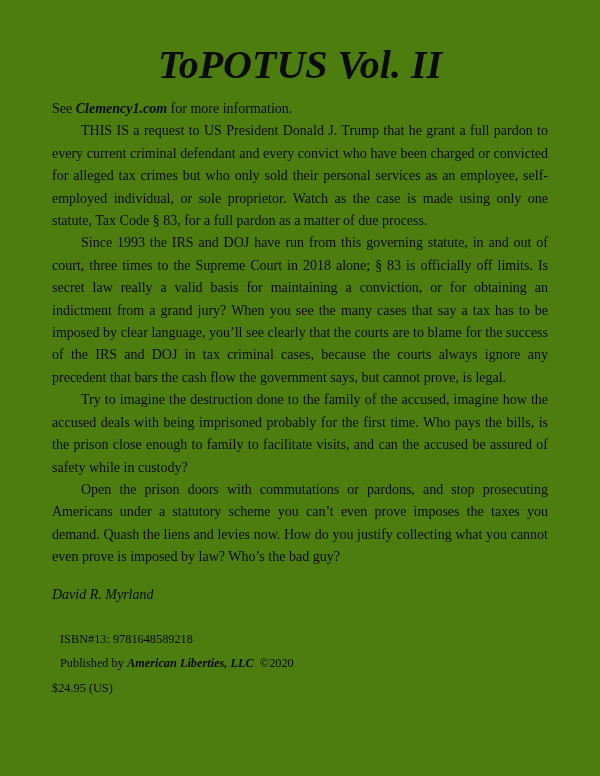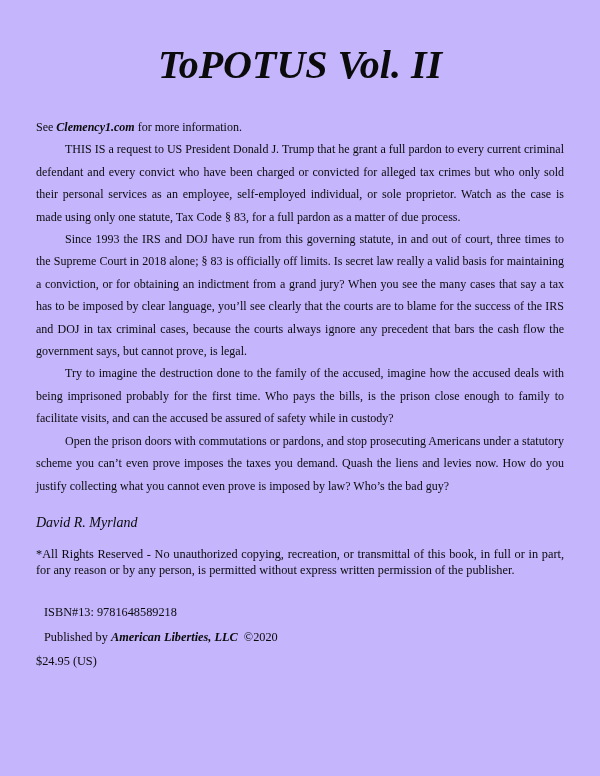--- a/index.html
+++ b/index.html
@@ -5,38 +5,38 @@
   html, body {
     margin: 0;
     padding: 0;
     background: #ffffff;
   }
   .page {
     position: relative;
     box-sizing: border-box;
     width: 600px;
     height: 776px;
-    background: #c4b5fd;
+    background: #4d7c0f;
     color: #0b0b0b;
     font-family: "Liberation Serif", "DejaVu Serif", serif;
-    padding: 0 36px;
+    padding: 0 52px;
     overflow: hidden;
   }
   .title {
     margin: 42px 0 0 0;
     font-size: 40px;
     line-height: 46px;
     font-weight: bold;
     font-style: italic;
     text-align: center;
     white-space: nowrap;
   }
   .body-text {
-    margin-top: 28px;
-    font-size: 12px;
+    margin-top: 10px;
+    font-size: 14px;
     line-height: 22.4px;
     text-align: justify;
   }
   .body-text p {
     margin: 0;
     padding: 0;
   }
   p.indent {
     text-indent: 29px;
   }
@@ -88,21 +88,20 @@
 
     <p class="indent"><span>Since 1993 the IRS and DOJ have run from this governing statute, in and out of court, three times to the Supreme Court in 2018 alone; § 83 is officially off limits. Is secret law really a valid basis for maintaining a conviction, or for obtaining an indictment from a grand jury? When you see the many cases that say a tax has to be imposed by clear language, you’ll see clearly that the courts are to blame for the success of the IRS and DOJ in tax criminal cases, because the courts always ignore any precedent that bars the cash flow the government says, but cannot </span><span class="run-italic">prove</span><span>, is legal.</span></p>
 
     <p class="indent"><span>Try to imagine the destruction done to the family of the accused, imagine how the accused deals with being imprisoned probably for the first time. Who pays the bills, is the prison close enough to family to facilitate visits, and can the accused be assured of safety while in custody?</span></p>
 
     <p class="indent"><span>Open the prison doors with commutations or pardons, and stop prosecuting Americans under a statutory scheme you can’t even prove imposes the </span><span class="run-italic">taxes</span><span> you demand. Quash the liens and levies now. How do you justify collecting what you cannot even prove is imposed by law? Who’s the bad guy?</span></p>
   </div>
 
   <p class="author">David R. Myrland</p>
 
-  <p class="rights">*All Rights Reserved - No unauthorized copying, recreation, or transmittal of this book, in full or in part, for any reason or by any person, is permitted without express written permission of the publisher.</p>
 
   <div class="imprint">
     <p>ISBN#13: 9781648589218</p>
     <p><span>Published by </span><span class="run-bolditalic">American Liberties, LLC</span><span>&nbsp; ©2020</span></p>
   </div>
 
   <p class="price">$24.95 (US)</p>
 
 </div>
 

